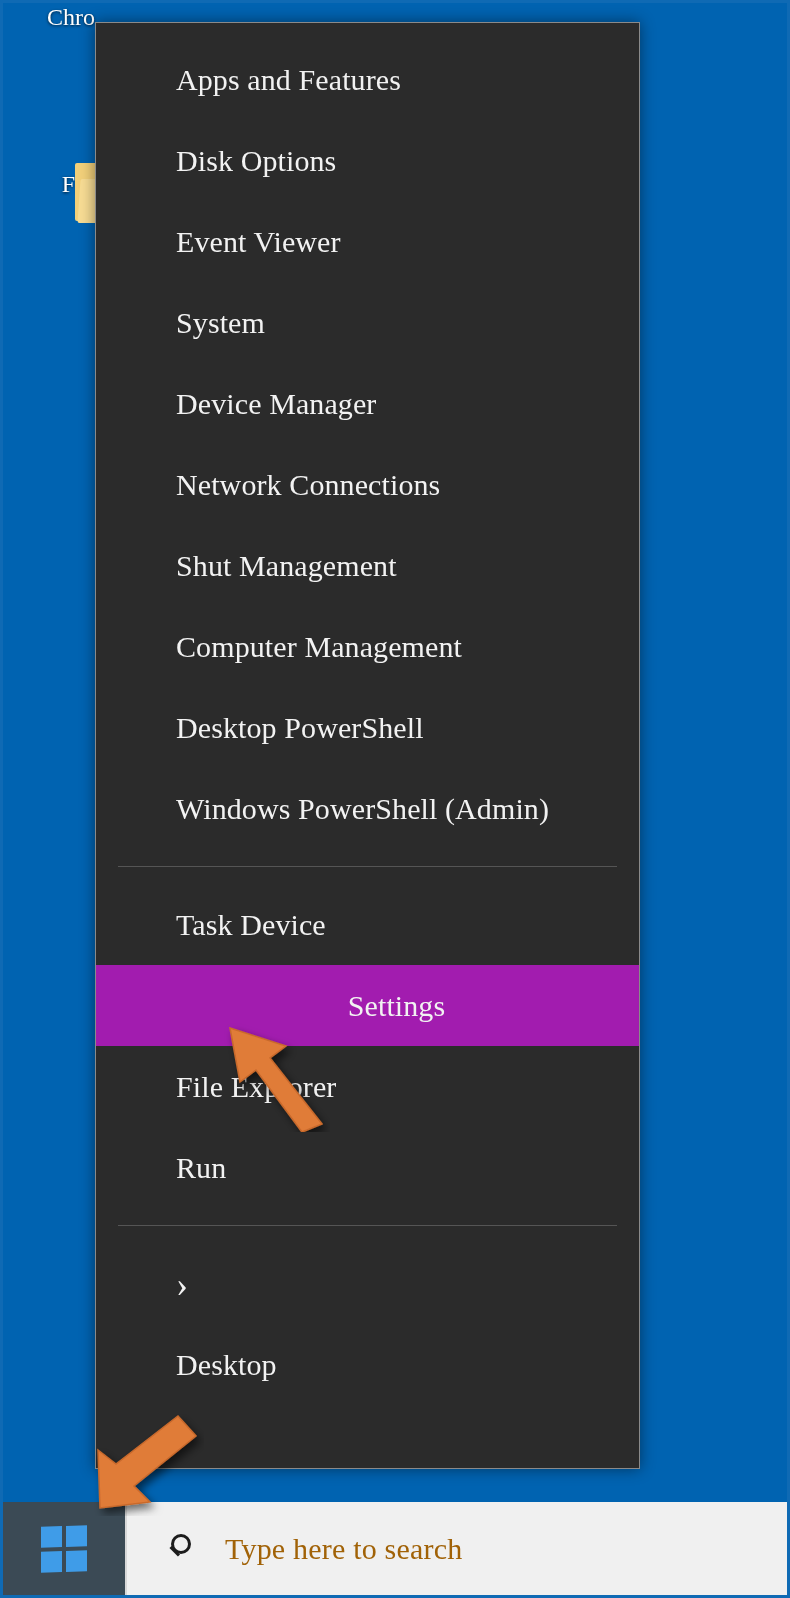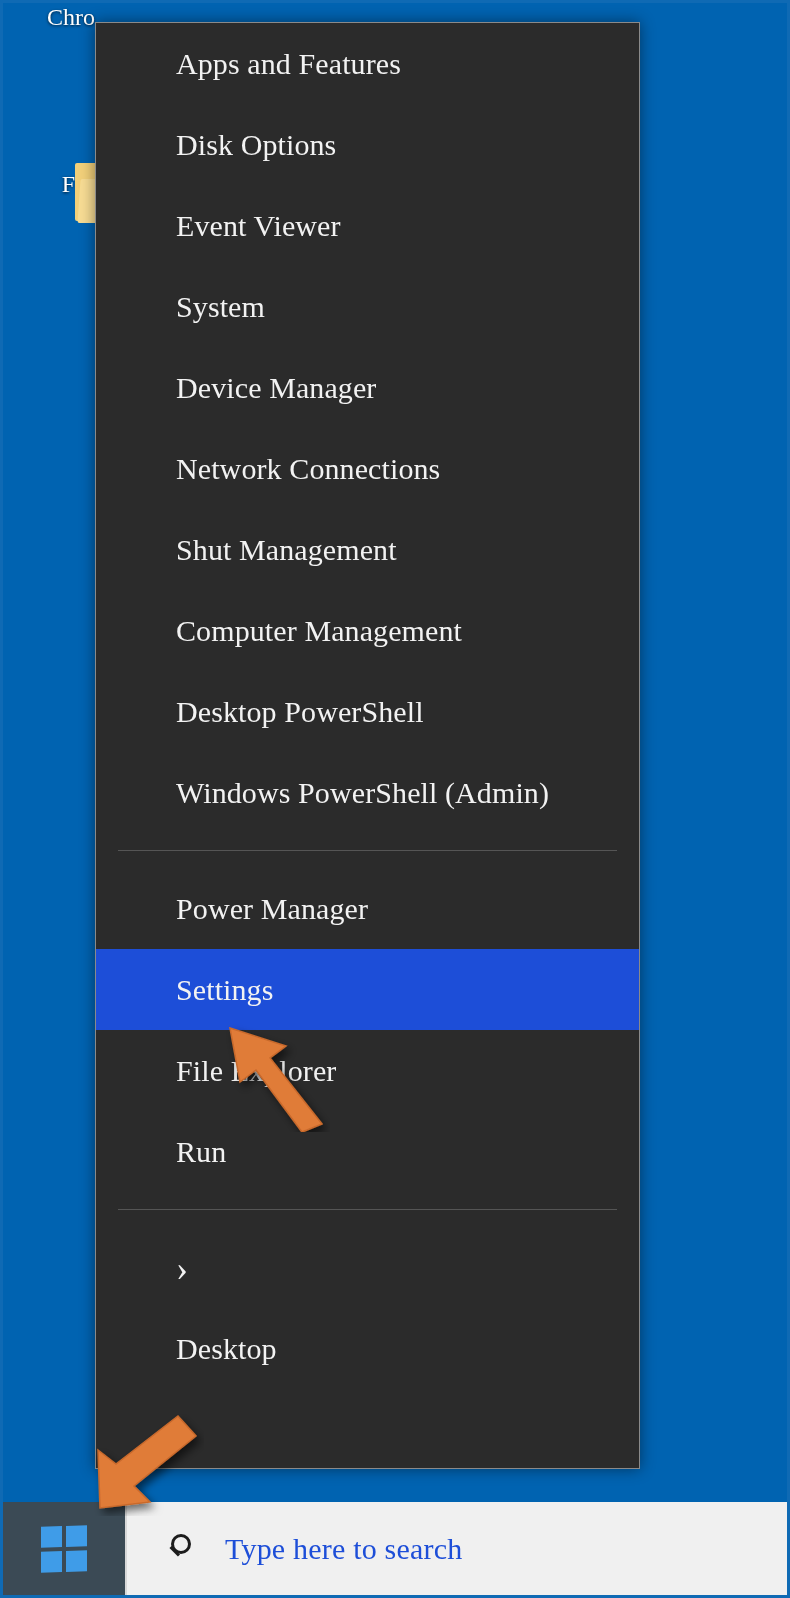--- a/index.html
+++ b/index.html
@@ -95,34 +95,35 @@
   #winx-menu {
     position: absolute;
     left: 95px;
     top: 22px;
     width: 545px;
     height: 1447px;
     background: #2b2b2b;
     border: 1px solid #8a8a8a;
     box-sizing: border-box;
     box-shadow: 0 0 14px rgba(0,0,0,.45);
+    padding-top: 16px;
   }
   .menu-item {
     position: relative;
     height: 81px;
     display: flex;
     align-items: center;
     padding: 0 22px 0 80px;
     color: #f2f2f2;
     font-size: 30px;
     letter-spacing: .1px;
     white-space: nowrap;
   }
   .menu-item .label { flex: 1 1 auto; }
-  .menu-item.highlight { background: #1d4ed8; }
+  .menu-item.highlight { background: #a21caf; text-align: center; }
   .menu-item .chev {
     flex: 0 0 auto;
     font-size: 36px;
     line-height: 1;
     color: #f2f2f2;
     font-weight: 300;
     margin-right: 6px;
   }
   .menu-sep {
     height: 1px;
@@ -189,21 +190,21 @@
   #search-box .mag::after {
     content: "";
     position: absolute;
     left: 2px; top: 22px;
     width: 12px; height: 3px;
     background: #1c1c1c;
     transform: rotate(45deg);
     transform-origin: right center;
   }
   #search-placeholder {
-    color: #1d4ed8;
+    color: #a16207;
     font-size: 30px;
     letter-spacing: .2px;
   }
 
   
   .annot-arrow {
     position: absolute;
     pointer-events: none;
   }
   #arrow-settings { left: 222px; top: 1022px; width: 108px; height: 110px; }
@@ -265,21 +266,21 @@
     <div class="menu-item">
       <span class="label">Desktop PowerShell</span>
     </div>
     <div class="menu-item">
       <span class="label">Windows PowerShell (Admin)</span>
     </div>
 
     <div class="menu-sep"></div>
 
     <div class="menu-item">
-      <span class="label">Power Manager</span>
+      <span class="label">Task Device</span>
     </div>
     <div class="menu-item highlight">
       <span class="label">Settings</span>
     </div>
     <div class="menu-item">
       <span class="label">File Explorer</span>
     </div>
     <div class="menu-item">
       <span class="label">Run</span>
     </div>

